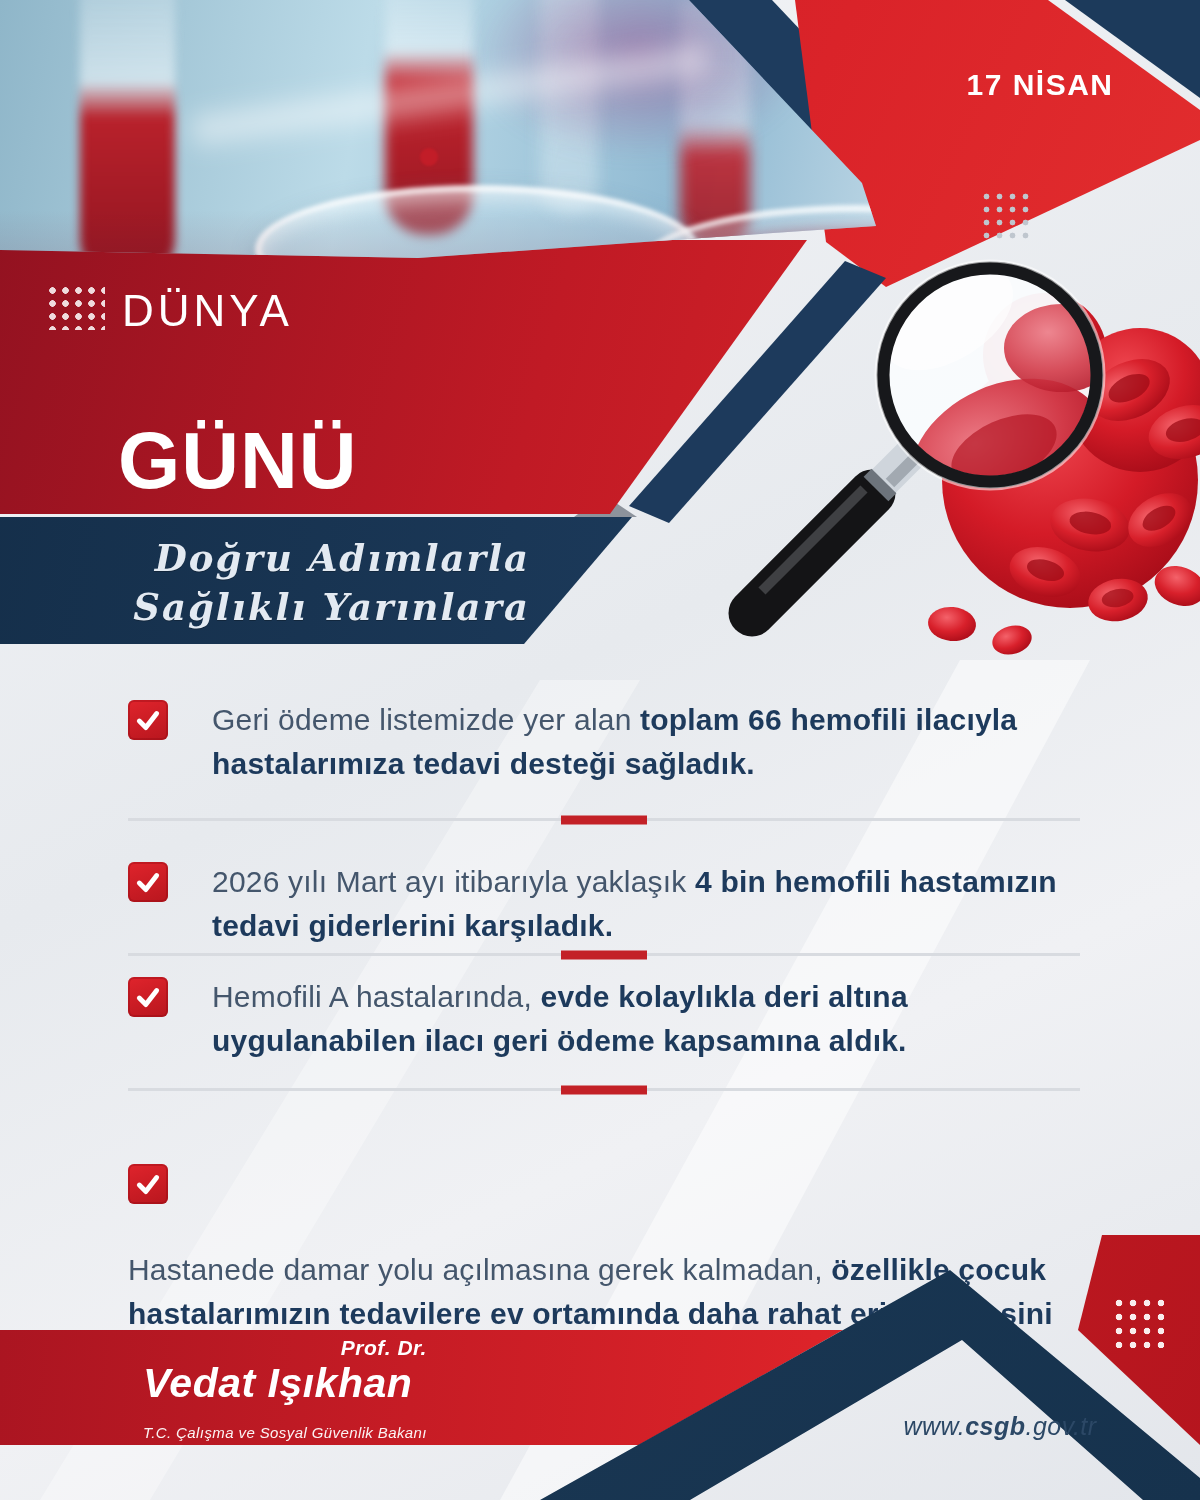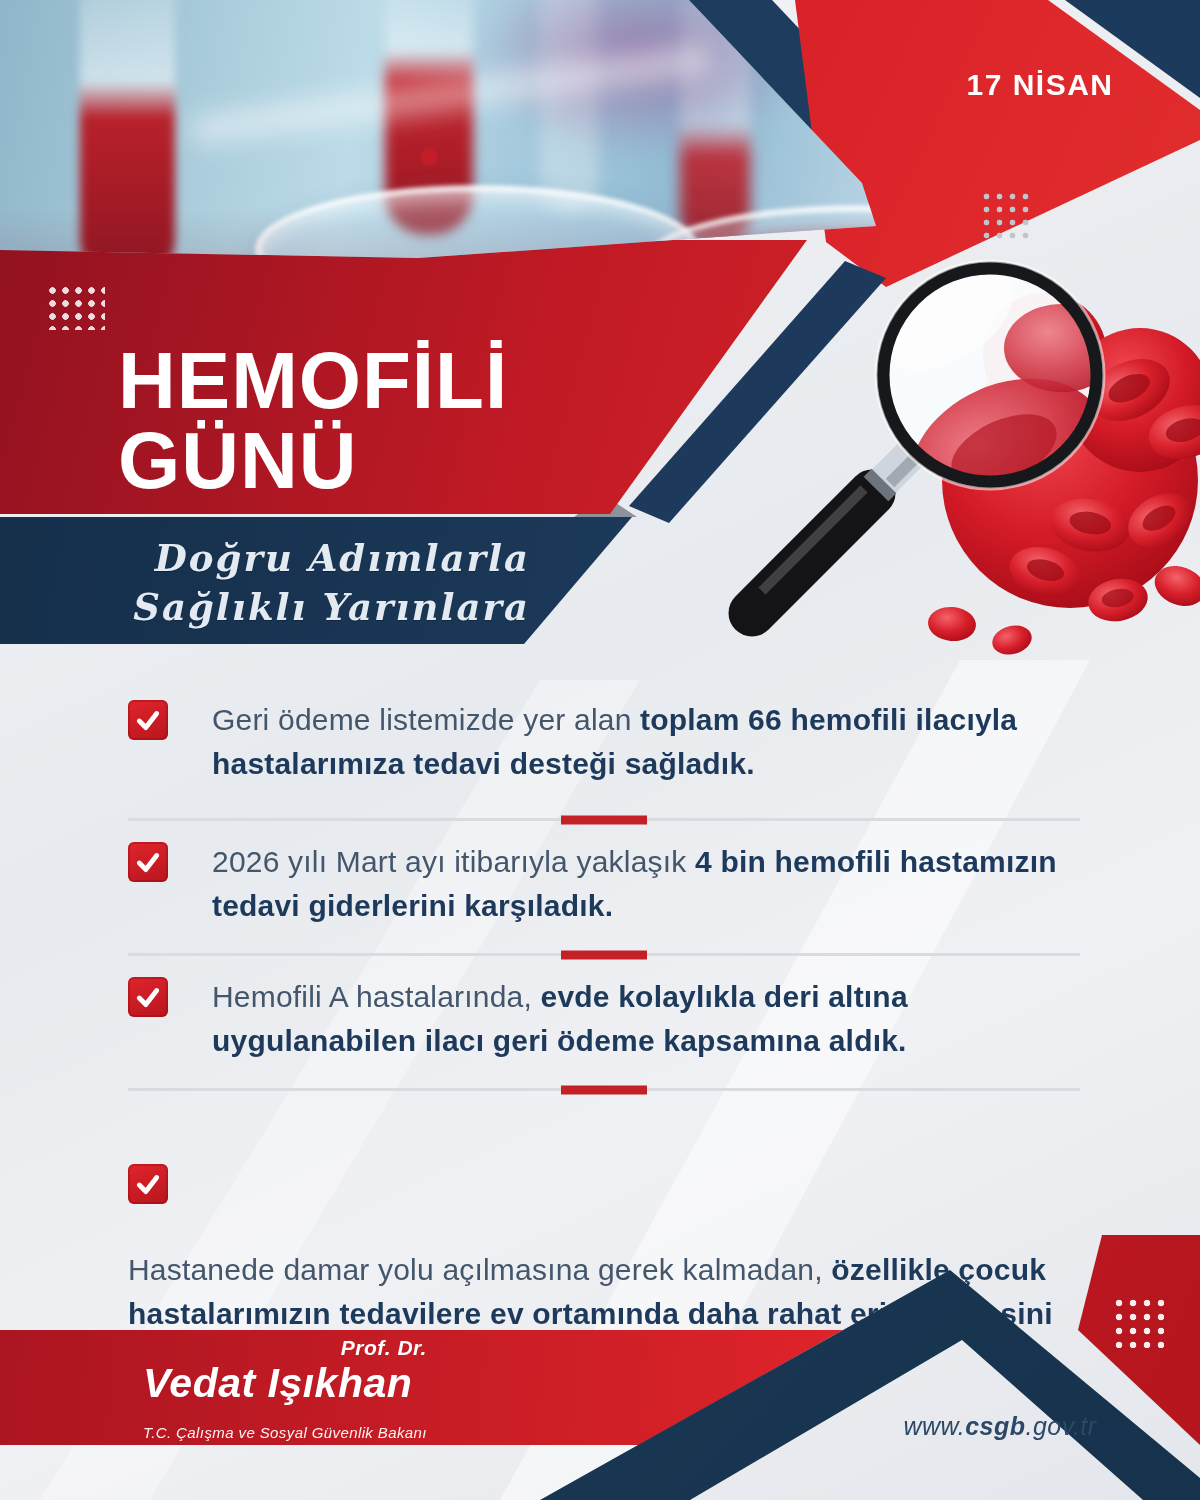--- a/index.html
+++ b/index.html
@@ -223,38 +223,38 @@
         <ellipse cx="948" cy="318" rx="72" ry="42" fill="#ffffff" opacity=".6" transform="rotate(-32 948 318)"></ellipse>
       </g>
       <circle cx="990" cy="375" r="107" fill="none" stroke="#17181b" stroke-width="13"></circle>
       <circle cx="990" cy="375" r="114" fill="none" stroke="#ffffff" stroke-width="3" opacity=".55"></circle>
     </g>
   </svg>
 
   <div class="abs date-badge">17 NİSAN</div>
 
   <div class="abs dots dots-red-title"></div>
-  <div class="abs h-line h1">HEMOFİLİ</div>
+  <div class="abs kicker">DÜNYA</div>
   <div class="abs h-line h2">GÜNÜ</div>
 
   <div class="abs dots dots-gray-tr"></div>
 
   <div class="abs item" style="top:698px;">
     <div class="check">
       <svg viewBox="0 0 24 24">
           <polyline points="4,13 10,19 20,6" fill="none" stroke="#fff" stroke-width="4.5" stroke-linecap="round" stroke-linejoin="round"></polyline>
         </svg>
     </div>
     <div class="itxt"><span>Geri ödeme listemizde yer alan </span><b>toplam 66 hemofili ilacıyla hastalarımıza tedavi desteği sağladık.</b></div>
   </div>
   <div class="abs divider" style="top:818px;">
       <div class="red-seg"></div>
     </div>
 
-  <div class="abs item" style="top:840px;">
+  <div class="abs item" style="top:860px;">
     <div class="check">
       <svg viewBox="0 0 24 24">
           <polyline points="4,13 10,19 20,6" fill="none" stroke="#fff" stroke-width="4.5" stroke-linecap="round" stroke-linejoin="round"></polyline>
         </svg>
     </div>
     <div class="itxt"><span>2026 yılı Mart ayı itibarıyla yaklaşık </span><b>4 bin hemofili hastamızın tedavi giderlerini karşıladık.</b></div>
   </div>
   <div class="abs divider" style="top:953px;">
       <div class="red-seg"></div>
     </div>

